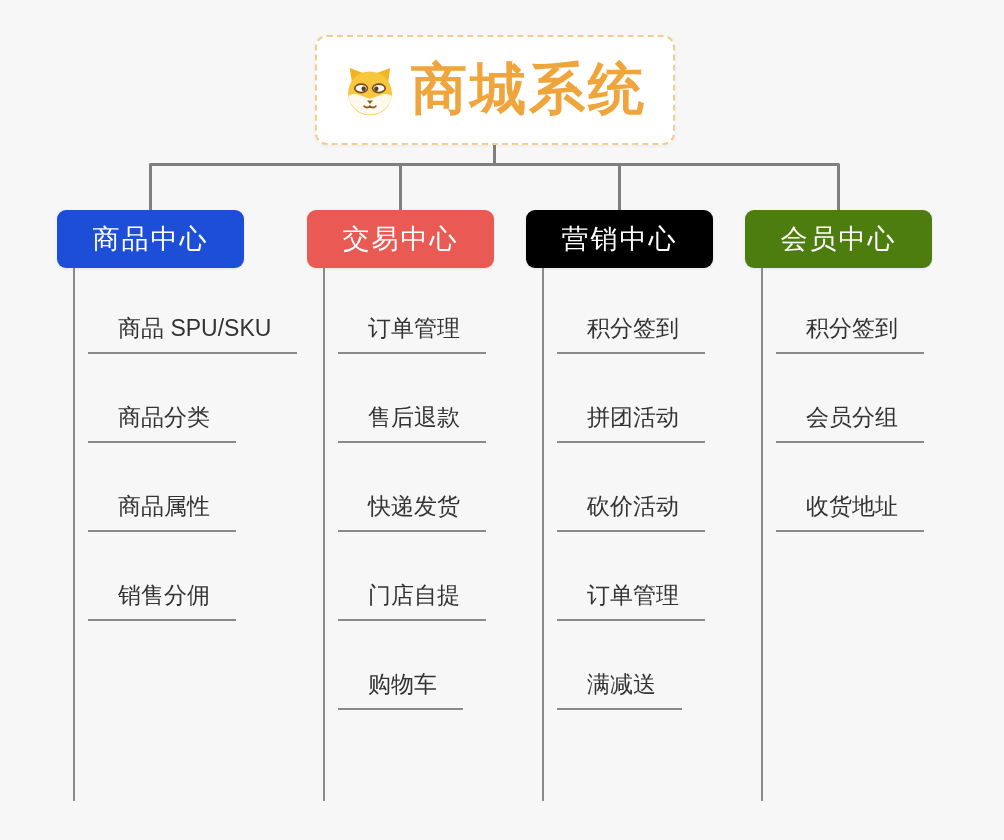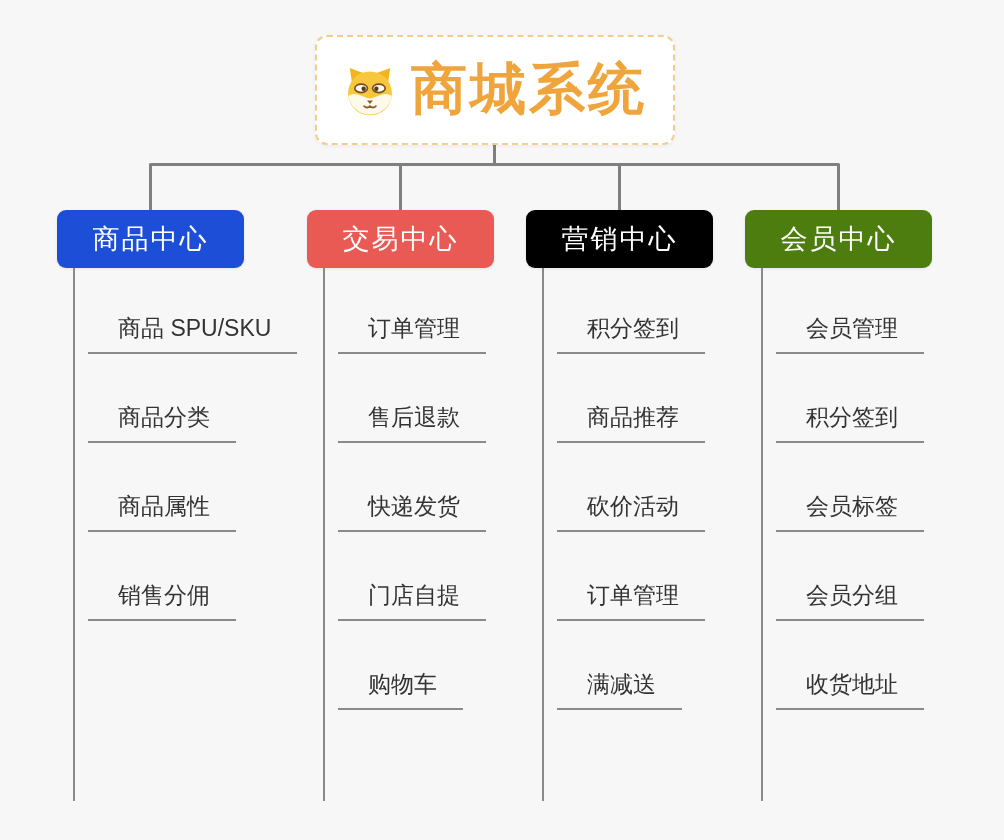--- a/index.html
+++ b/index.html
@@ -121,46 +121,40 @@
   </div>
 
   <div class="col c3">
     <div class="bnode" style="background: #000000;">营销中心</div>
     <div class="trunk"></div>
     <div class="items">
       <div class="item">
           <span class="leaf-label">积分签到</span>
         </div>
       <div class="item">
-          <span class="leaf-label">商品推荐</span>
+          <span class="leaf-label">拼团活动</span>
         </div>
       <div class="item">
           <span class="leaf-label">砍价活动</span>
         </div>
       <div class="item">
           <span class="leaf-label">订单管理</span>
         </div>
       <div class="item">
           <span class="leaf-label">满减送</span>
         </div>
     </div>
   </div>
 
   <div class="col c4">
     <div class="bnode" style="background: #4d7c0f;">会员中心</div>
     <div class="trunk"></div>
     <div class="items">
       <div class="item">
-          <span class="leaf-label">会员管理</span>
-        </div>
-      <div class="item">
           <span class="leaf-label">积分签到</span>
-        </div>
-      <div class="item">
-          <span class="leaf-label">会员标签</span>
         </div>
       <div class="item">
           <span class="leaf-label">会员分组</span>
         </div>
       <div class="item">
           <span class="leaf-label">收货地址</span>
         </div>
     </div>
   </div>
 

